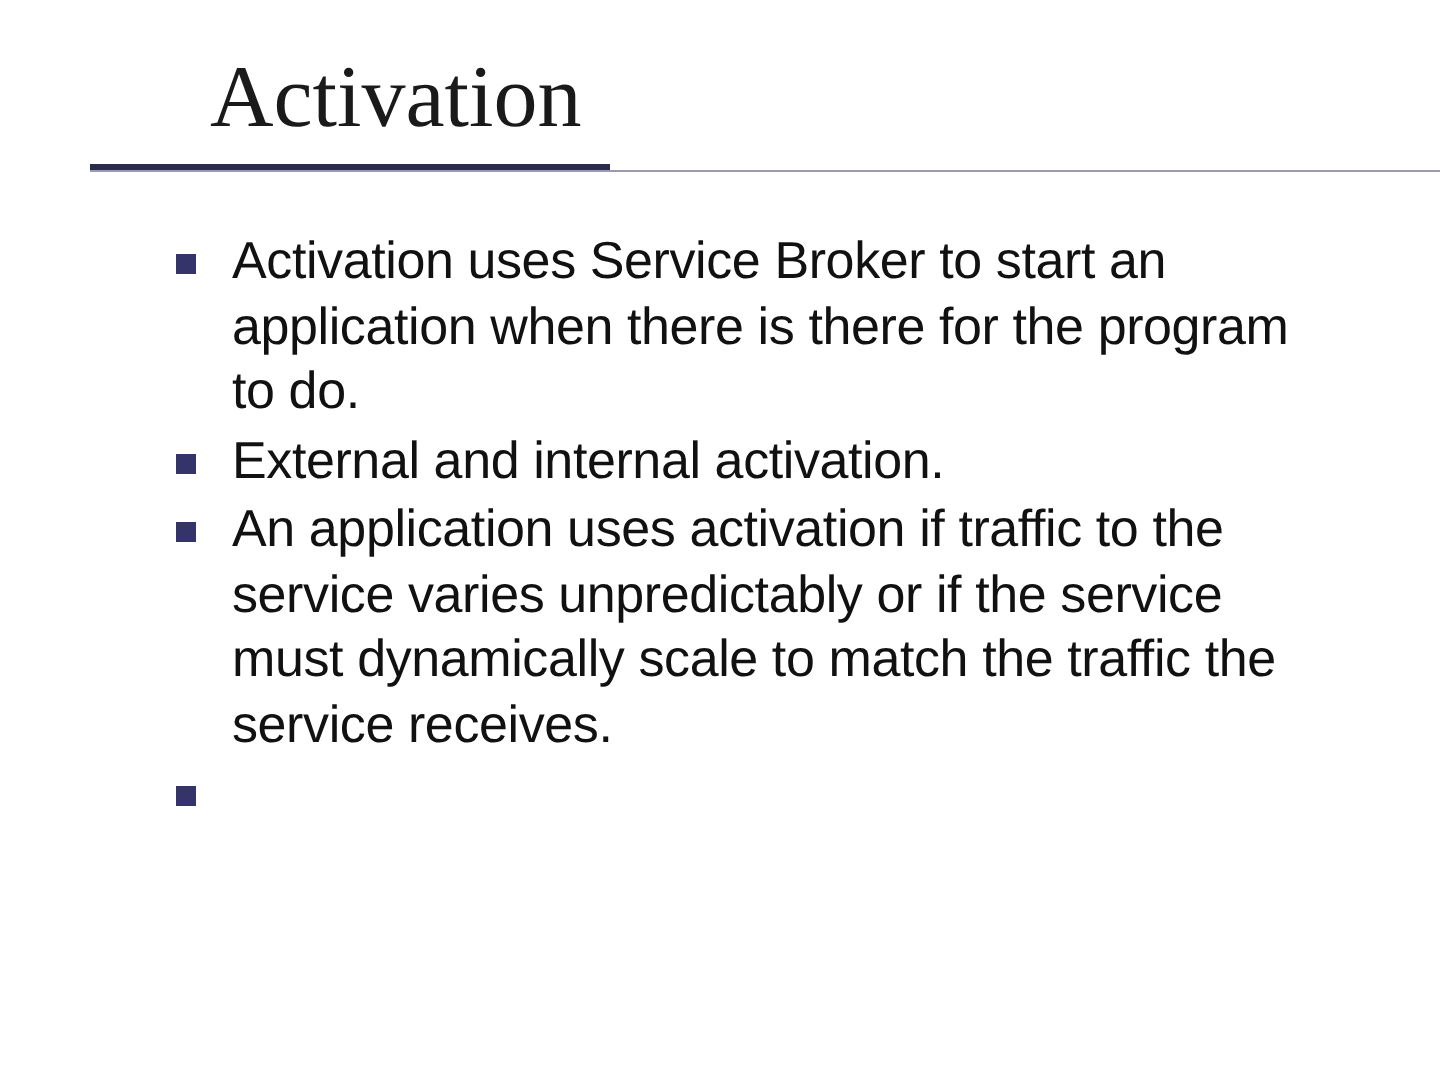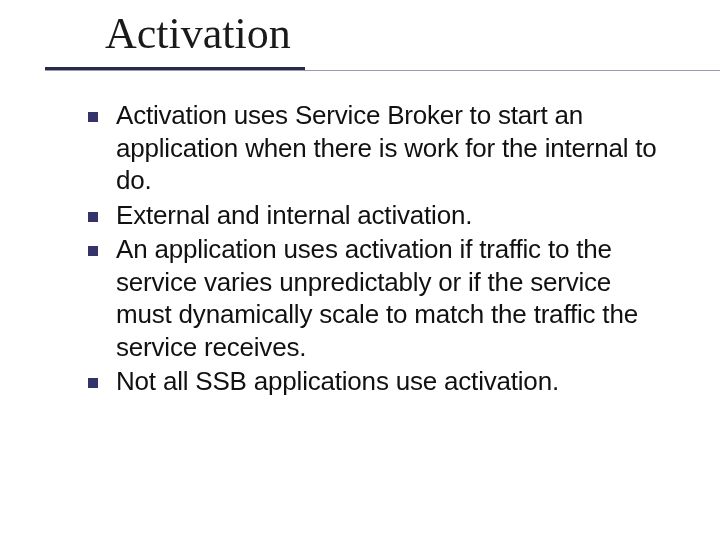--- a/index.html
+++ b/index.html
@@ -11,21 +11,21 @@
       width: 720px;
       height: 540px;
       background: #ffffff;
       font-family: Verdana, Geneva, sans-serif;
       position: relative;
       overflow: hidden;
     }
     .slide {
       width: 100%;
       height: 100%;
-      padding: 8px 30px 30px 30px;
+      padding: 23px 30px 30px 30px;
     }
     .title-area {
       margin-left: 75px;
       margin-bottom: 8px;
     }
     .title {
       font-family: "Times New Roman", Times, serif;
       font-size: 44px;
       font-weight: normal;
       color: #1a1a1a;
@@ -80,28 +80,27 @@
   <div class="title-area">
     <h1 class="title">Activation</h1>
   </div>
   <div class="title-line-wrap">
     <div class="title-line-thick"></div>
     <div class="title-line-thin"></div>
   </div>
   <div class="content">
     <div class="bullet-item">
       <div class="bullet-marker"></div>
-      <div class="bullet-text">Activation uses Service Broker to start an application when there is work for the internal to do.</div>
+      <div class="bullet-text">Activation uses Service Broker to start an application when there is there for the program to do.</div>
     </div>
     <div class="bullet-item">
       <div class="bullet-marker"></div>
       <div class="bullet-text">External and internal activation.</div>
     </div>
     <div class="bullet-item">
       <div class="bullet-marker"></div>
       <div class="bullet-text">An application uses activation if traffic to the service varies unpredictably or if the service must dynamically scale to match the traffic the service receives.</div>
     </div>
     <div class="bullet-item">
       <div class="bullet-marker"></div>
-      <div class="bullet-text">Not all SSB applications use activation.</div>
     </div>
   </div>
 </div>
 
 </body></html>

